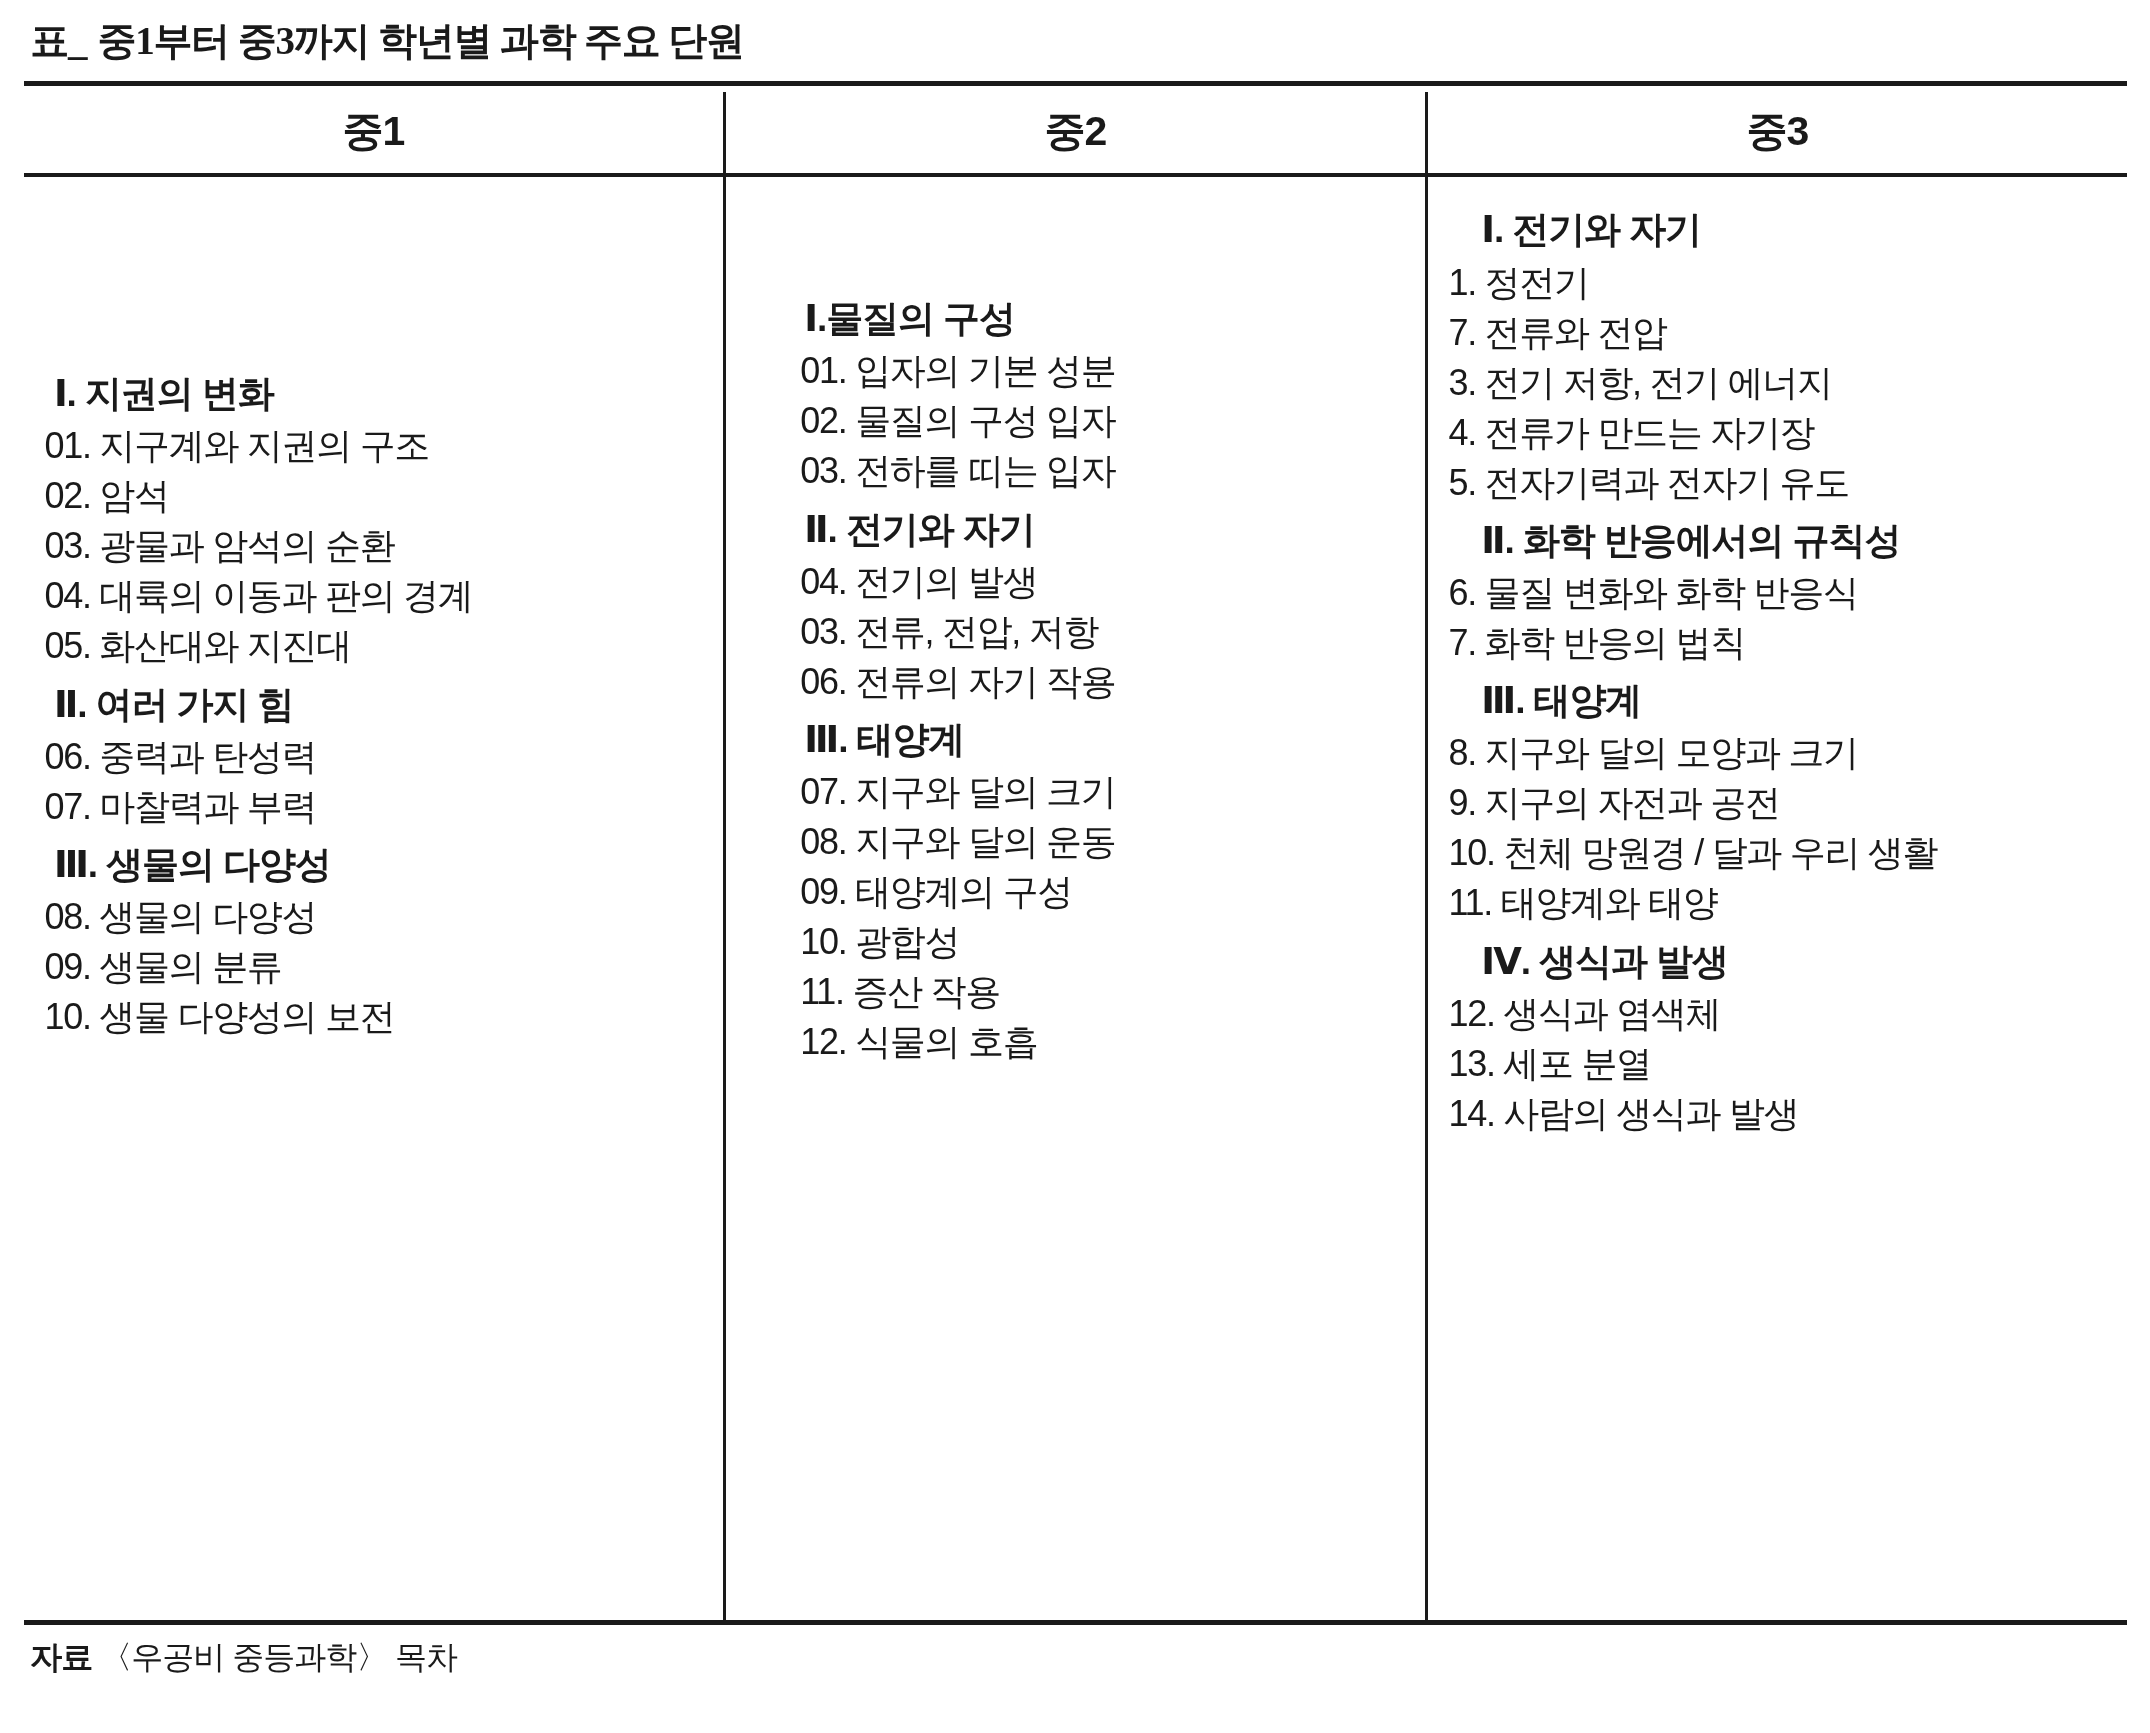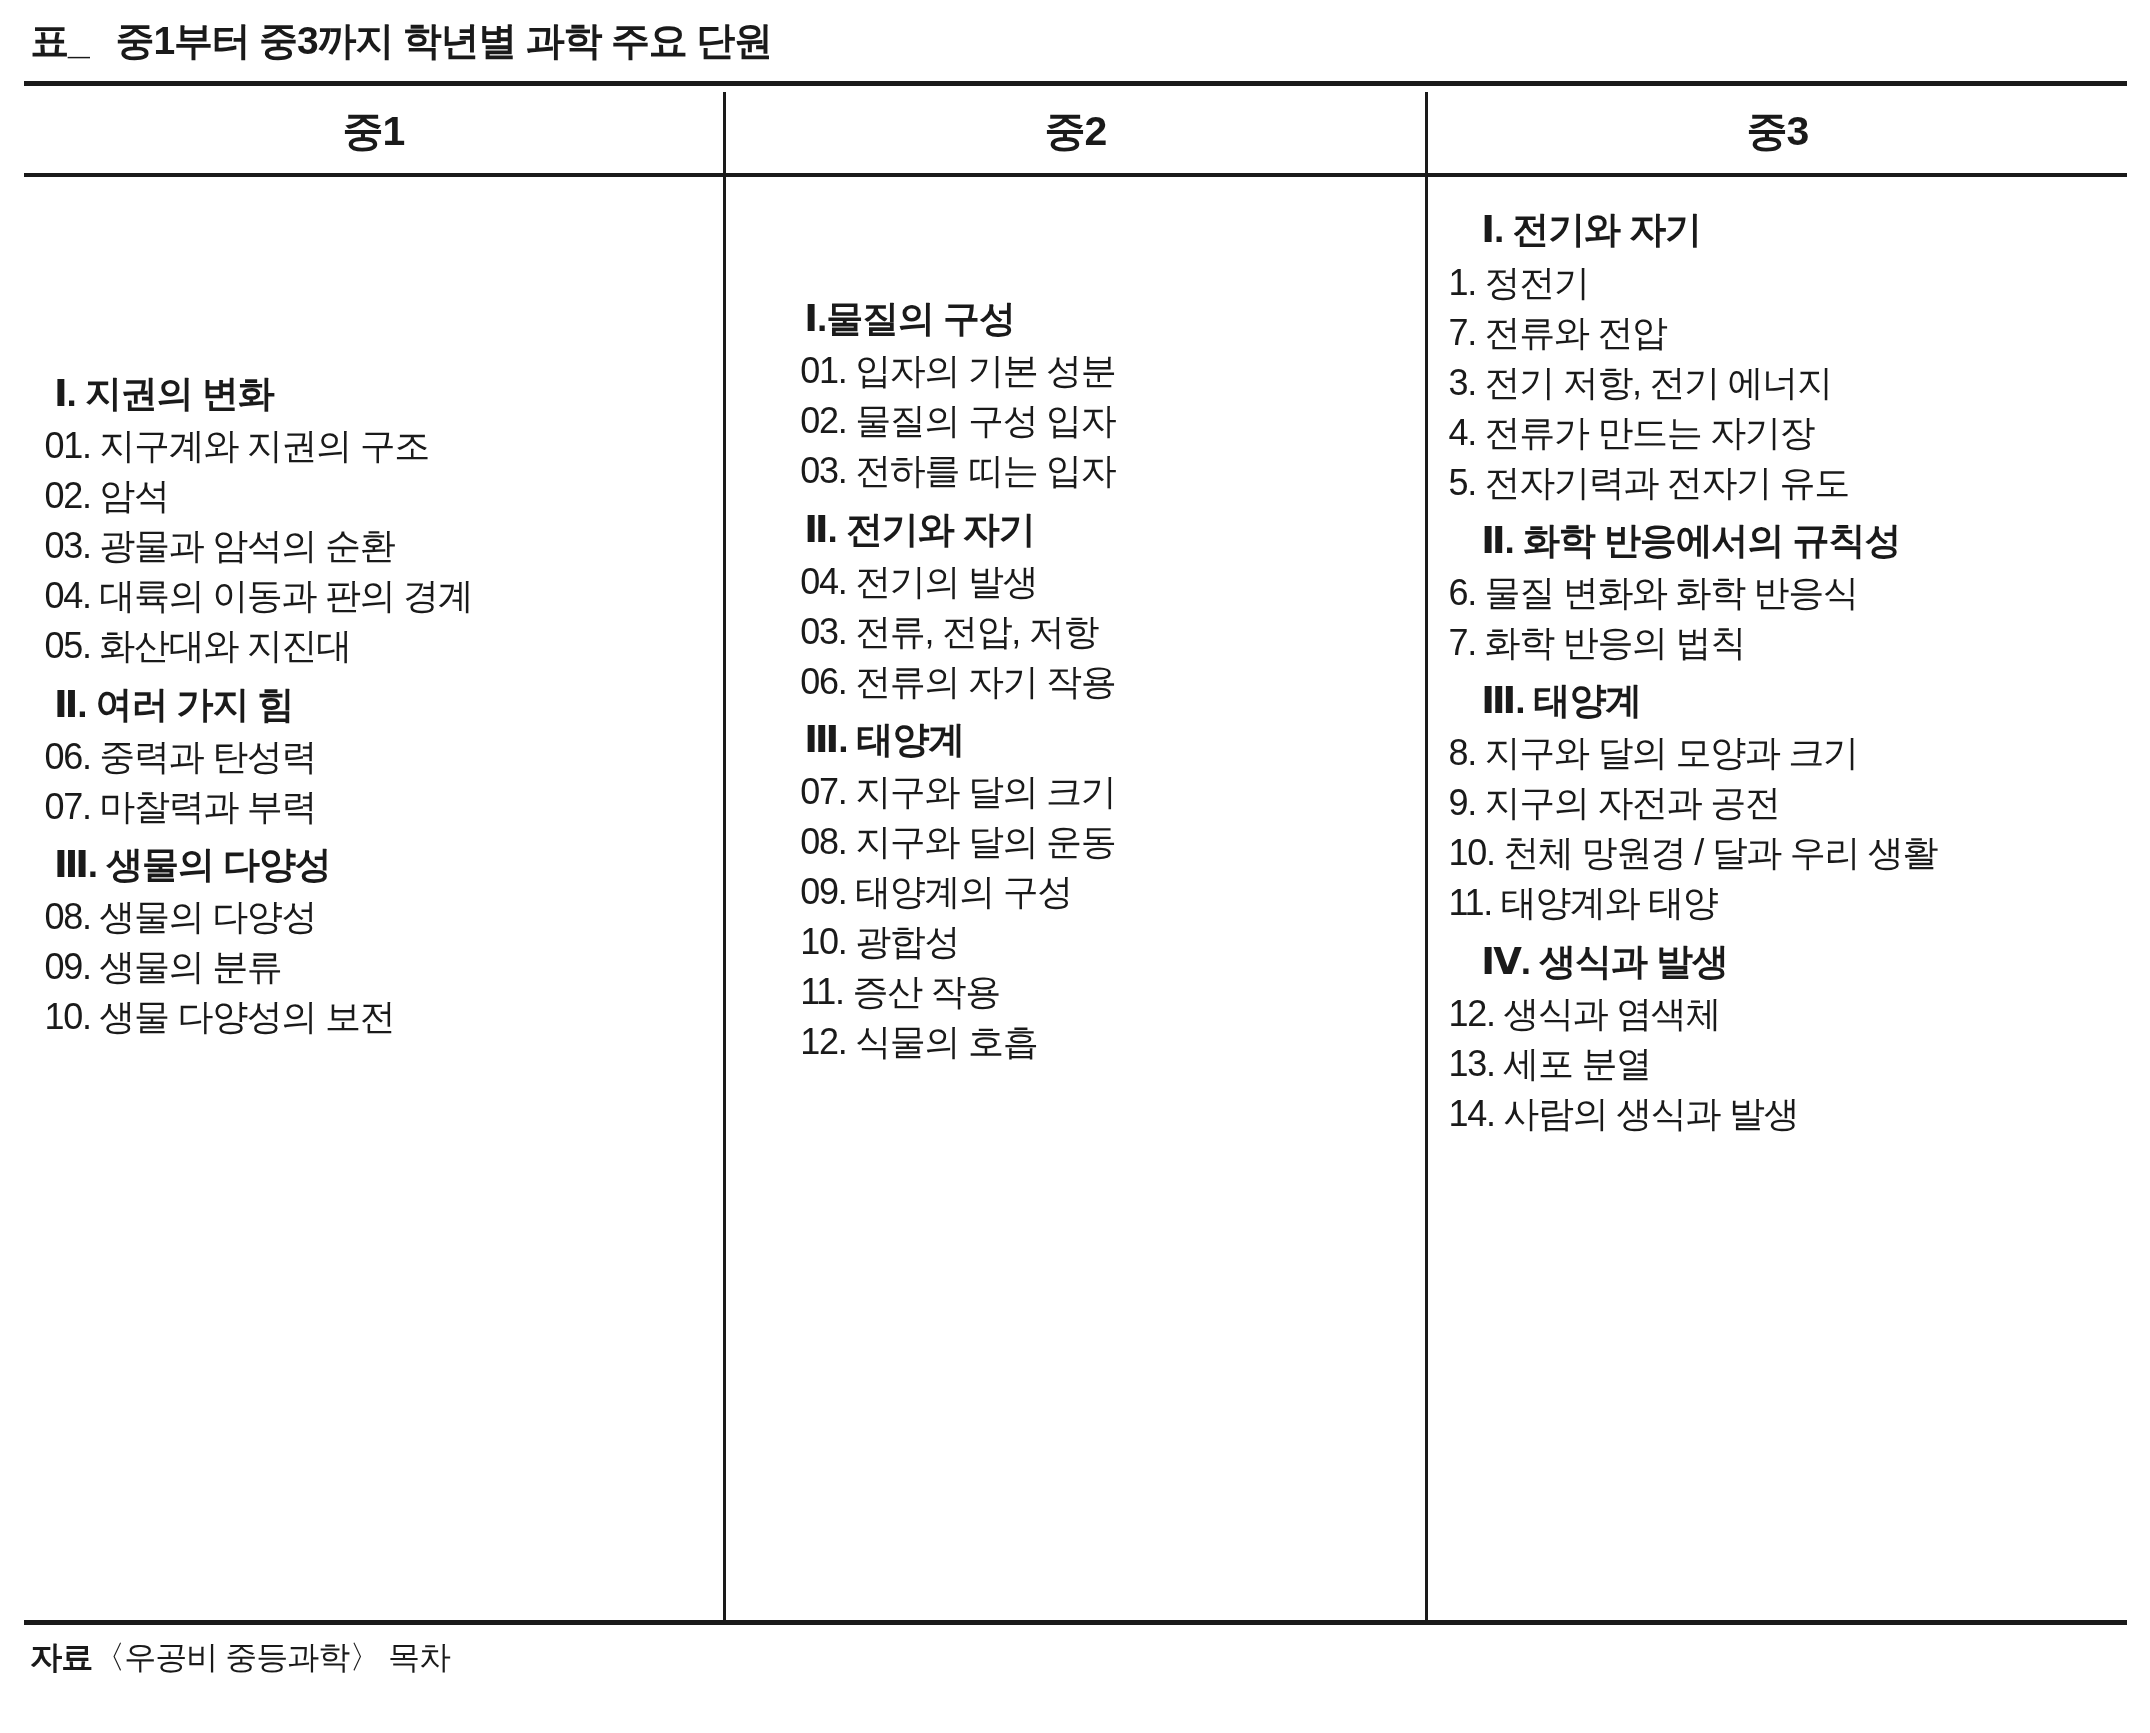--- a/index.html
+++ b/index.html
@@ -18,27 +18,28 @@
     box-sizing: border-box;
     width: 2151px;
     height: 1734px;
     padding: 14px 24px 0 24px;
     position: relative;
   }
   
   .caption {
     display: flex;
     align-items: baseline;
-    gap: 27px;
+    gap: 11px;
     font-size: 39px;
     font-weight: bold;
     letter-spacing: -1.2px;
     padding-left: 6.3px;
     margin-bottom: 12.6px;
     white-space: nowrap;
+    font-family: Liberation Serif, serif;
   }
   .caption .cap-tag {
     font-weight: bold;
     font-size: 39px;
   }
   .caption .cap-text {
     font-weight: bold;
     font-size: 39px;
   }
   
@@ -107,21 +108,21 @@
     margin: 0.8px 0;
   }
   .col1 .it { padding-left: 3.2px; }
   .col2 .it { padding-left: 57px; }
   .col3 .it { padding-left: 3.2px; }
 
   
   .source {
     display: flex;
     align-items: baseline;
-    gap: 1px;
+    gap: 8px;
     padding: 11px 0 0 6.3px;
     font-size: 32px;
     letter-spacing: -1px;
   }
   .source .src-label {
     font-weight: bold;
   }
   .source .src-text {
     font-weight: normal;
   }

